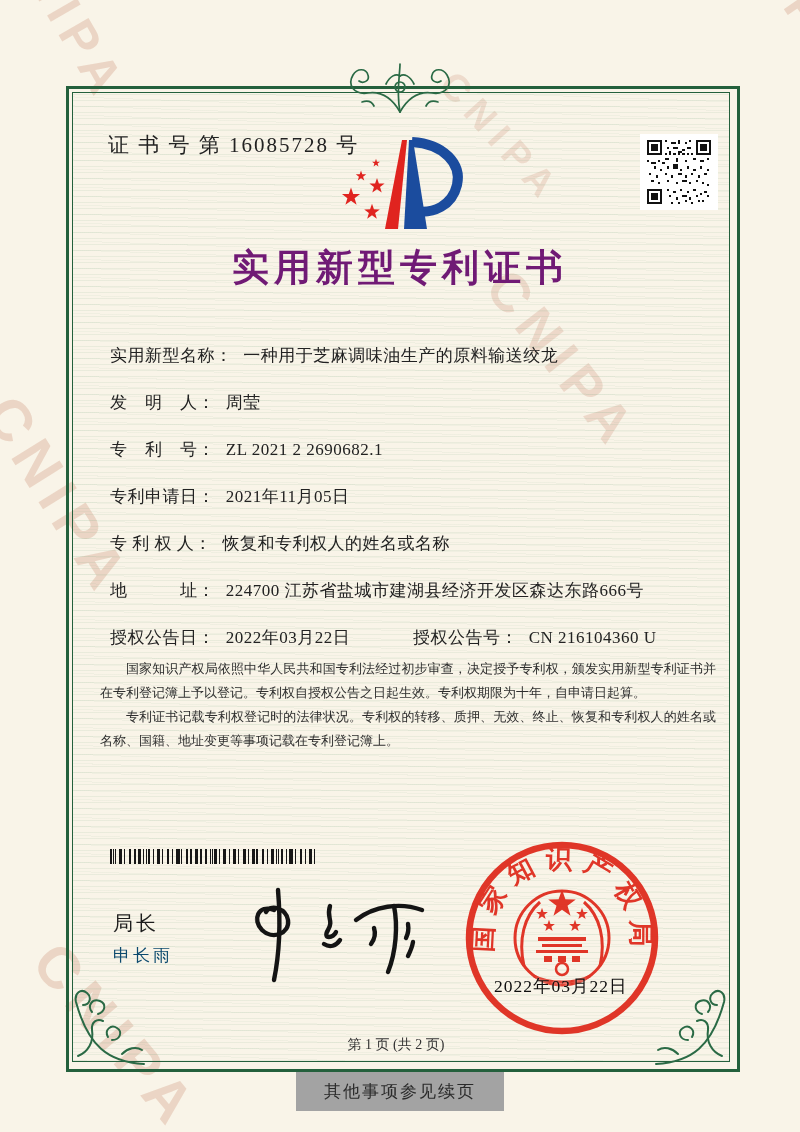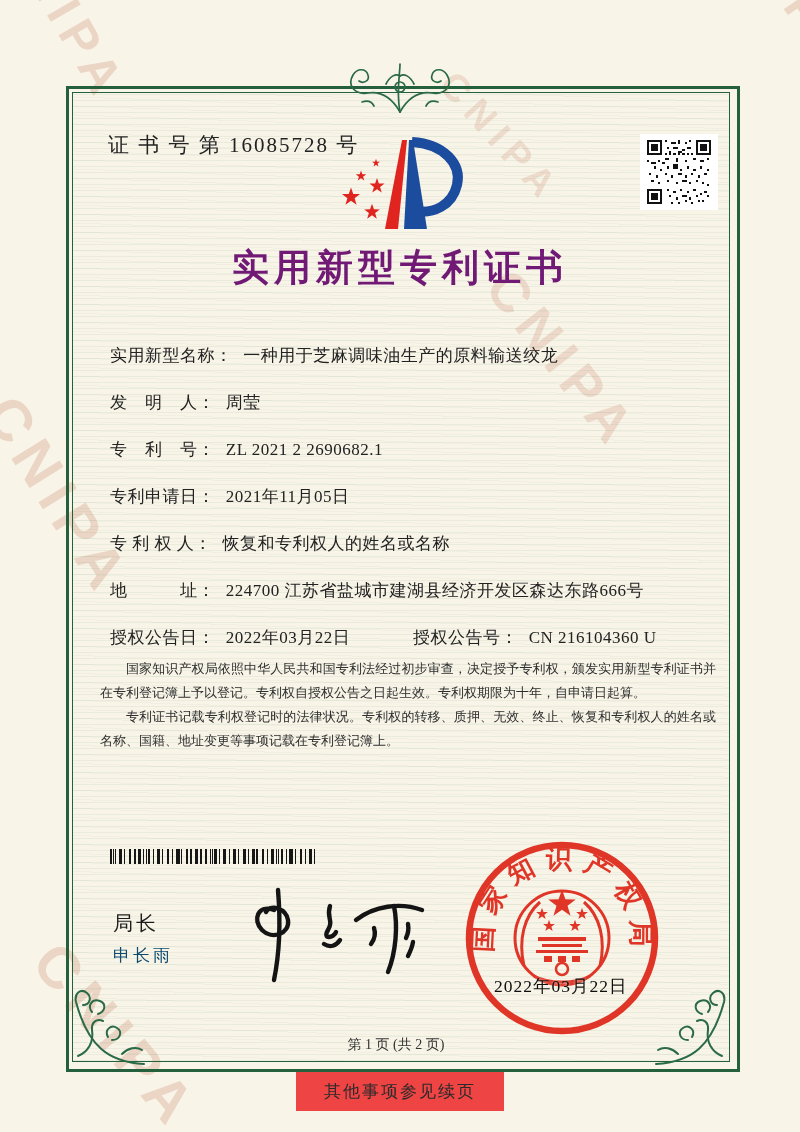--- a/index.html
+++ b/index.html
@@ -62,21 +62,21 @@
   .signature{position:absolute;left:228px;top:880px;width:210px;height:110px;z-index:2;}
 
   
   .seal{position:absolute;left:462px;top:838px;width:200px;height:200px;z-index:3;opacity:0.95;}
   .seal-date{position:absolute;left:494px;top:974px;width:170px;z-index:4;font-size:17.5px;letter-spacing:1px;
       color:#0e0e0e;text-shadow:0 0 3px rgba(249,244,232,0.85);white-space:nowrap;}
 
   
   .page-info{position:absolute;left:0;top:1036px;width:792px;text-align:center;z-index:2;font-size:14px;color:#333;}
   .note-box{position:absolute;left:50%;top:1072px;transform:translateX(-50%);z-index:5;
-      background:#ef4444;padding:8px 28px;font-size:17px;letter-spacing:2px;color:#2a2a2a;white-space:nowrap;}
+      background:#a3a3a3;padding:8px 28px;font-size:17px;letter-spacing:2px;color:#2a2a2a;white-space:nowrap;}
 </style>
 </head>
 <body>
 
 <div class="page">
 
   <div class="wm wm-a">CNIPA</div>
   <div class="wm wm-b">CNIPA</div>
   <div class="wm wm-c">CNIPA</div>
   <div class="wm wm-d">CNIPA</div>

